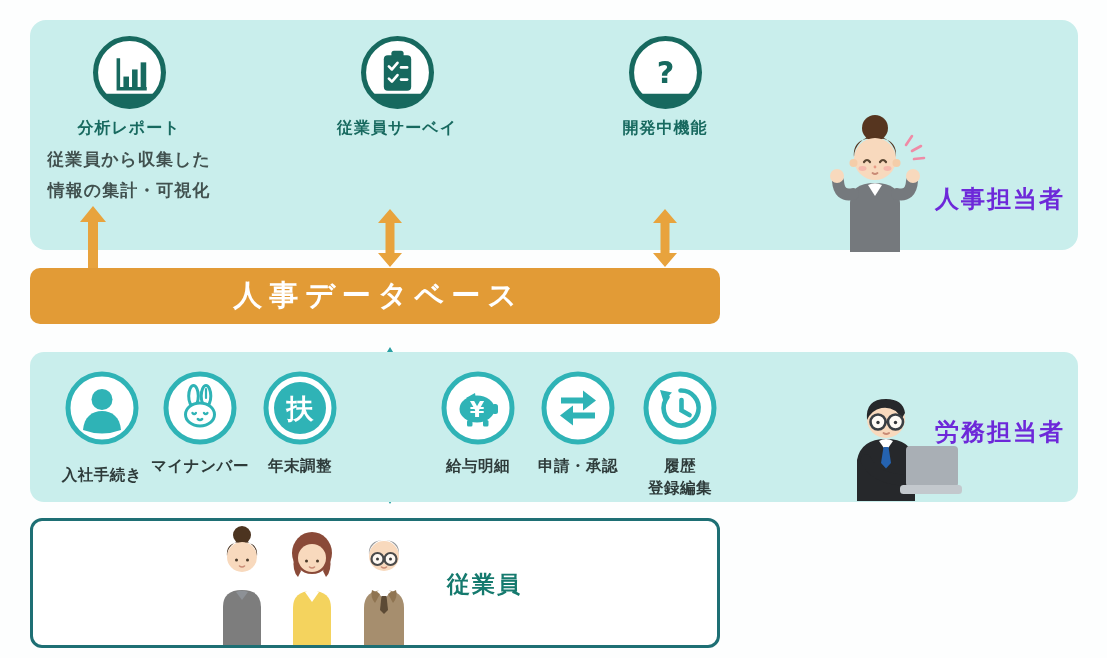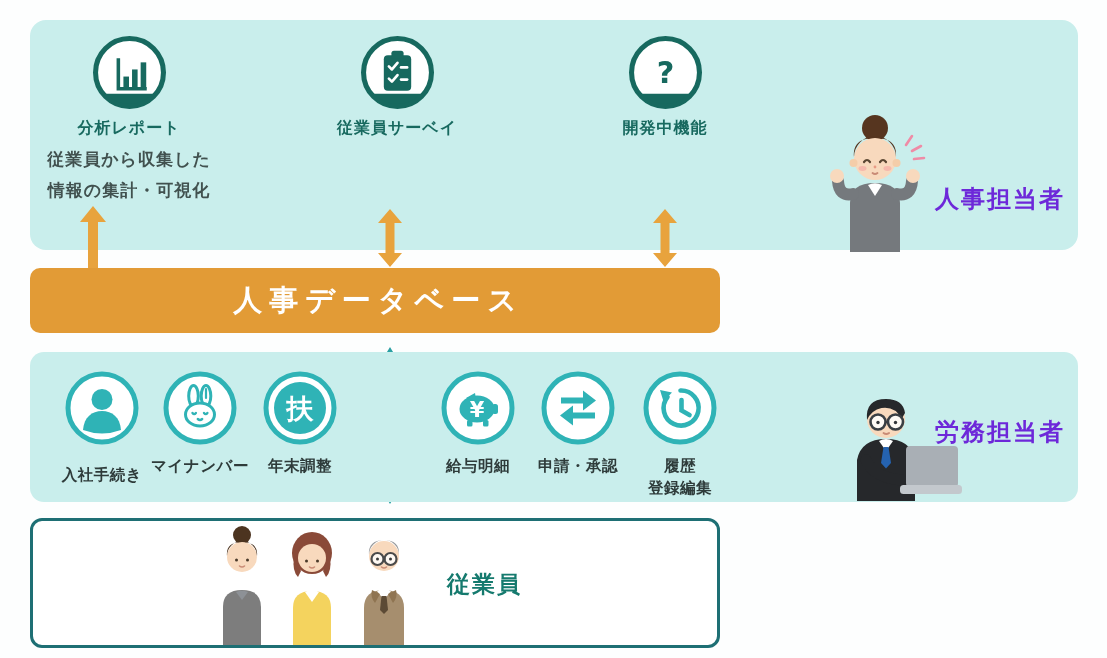--- a/index.html
+++ b/index.html
@@ -11,21 +11,21 @@
   .canvas{position:relative;width:1107px;height:658px;background:#fdfefe;overflow:hidden;}
   .abs{position:absolute;}
 
   
   .panel{position:absolute;background:#c9eeec;}
   .top-panel{left:30px;top:20px;width:1048px;height:230px;border-radius:16px;}
   .labor-panel{left:30px;top:352px;width:1048px;height:150px;border-radius:14px;}
 
   
   .db-bar{
-    position:absolute;left:30px;top:268px;width:690px;height:65px;
+    position:absolute;left:30px;top:268px;width:690px;height:56px;
     background:#e29b36;border-radius:10px;
     display:flex;align-items:center;justify-content:center;
   }
   .db-title{color:#ffffff;font-weight:bold;font-size:29px;letter-spacing:7px;text-indent:7px;}
 
   
   .emp-box{
     position:absolute;left:30px;top:518px;width:690px;height:130px;
     background:#ffffff;border:3px solid #1e6f74;border-radius:12px;box-sizing:border-box;
   }

